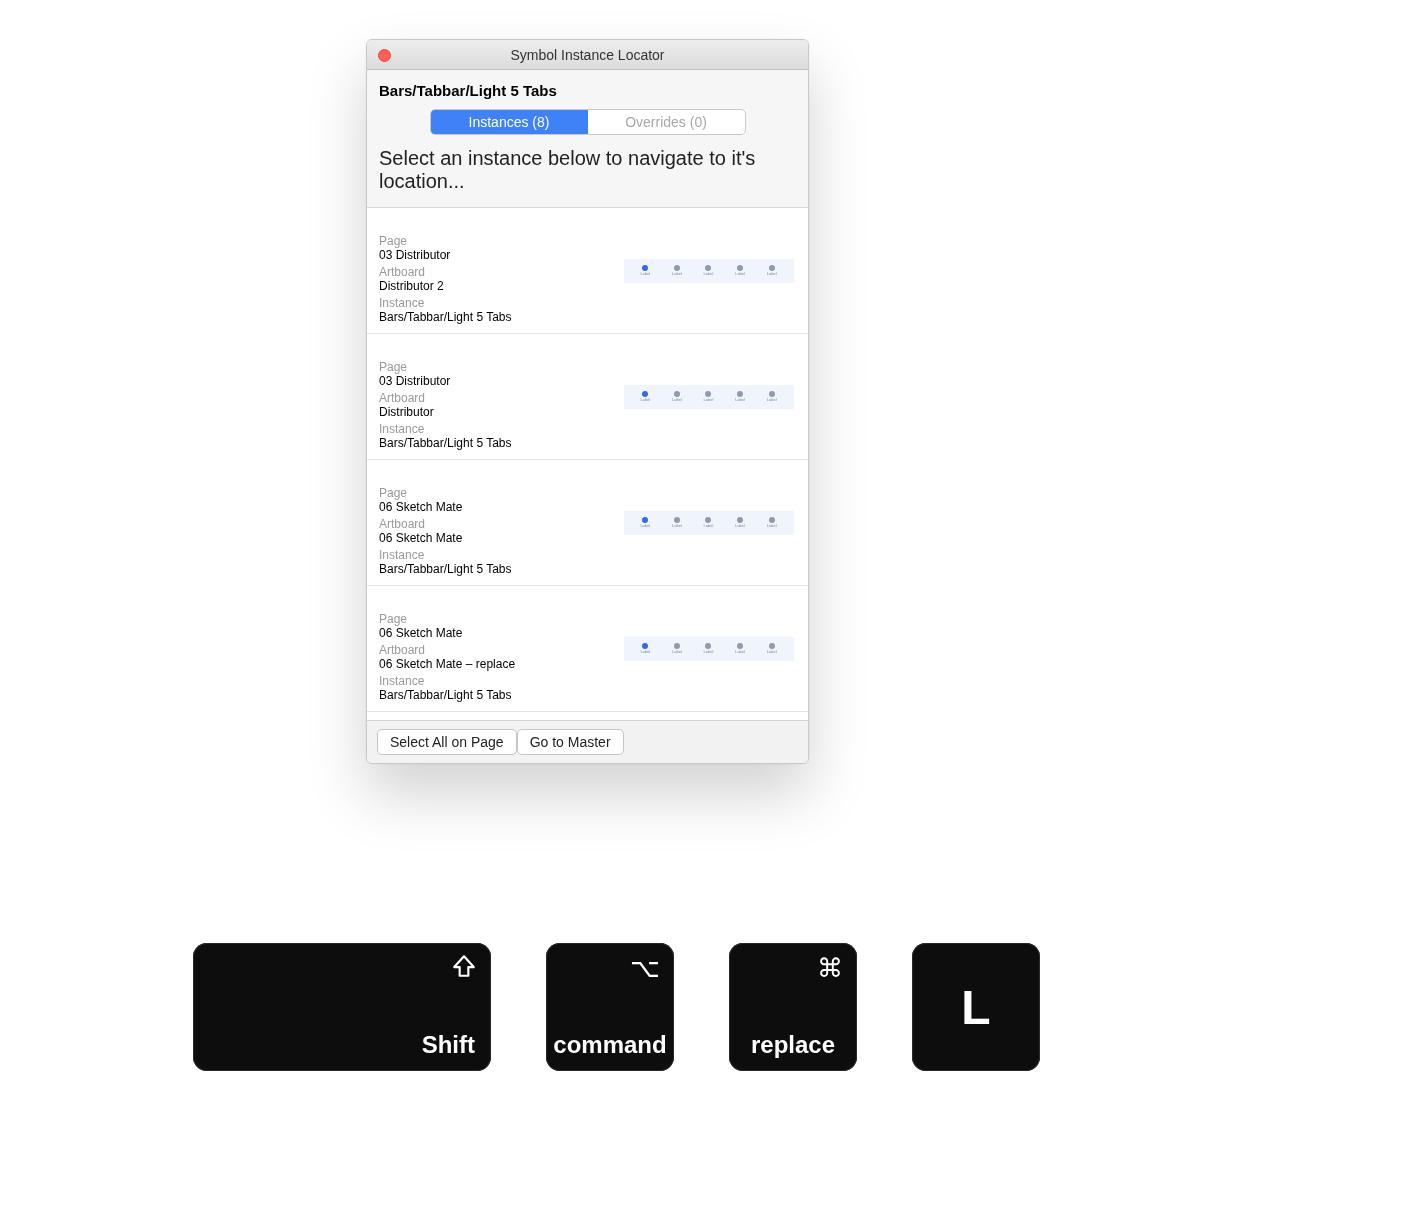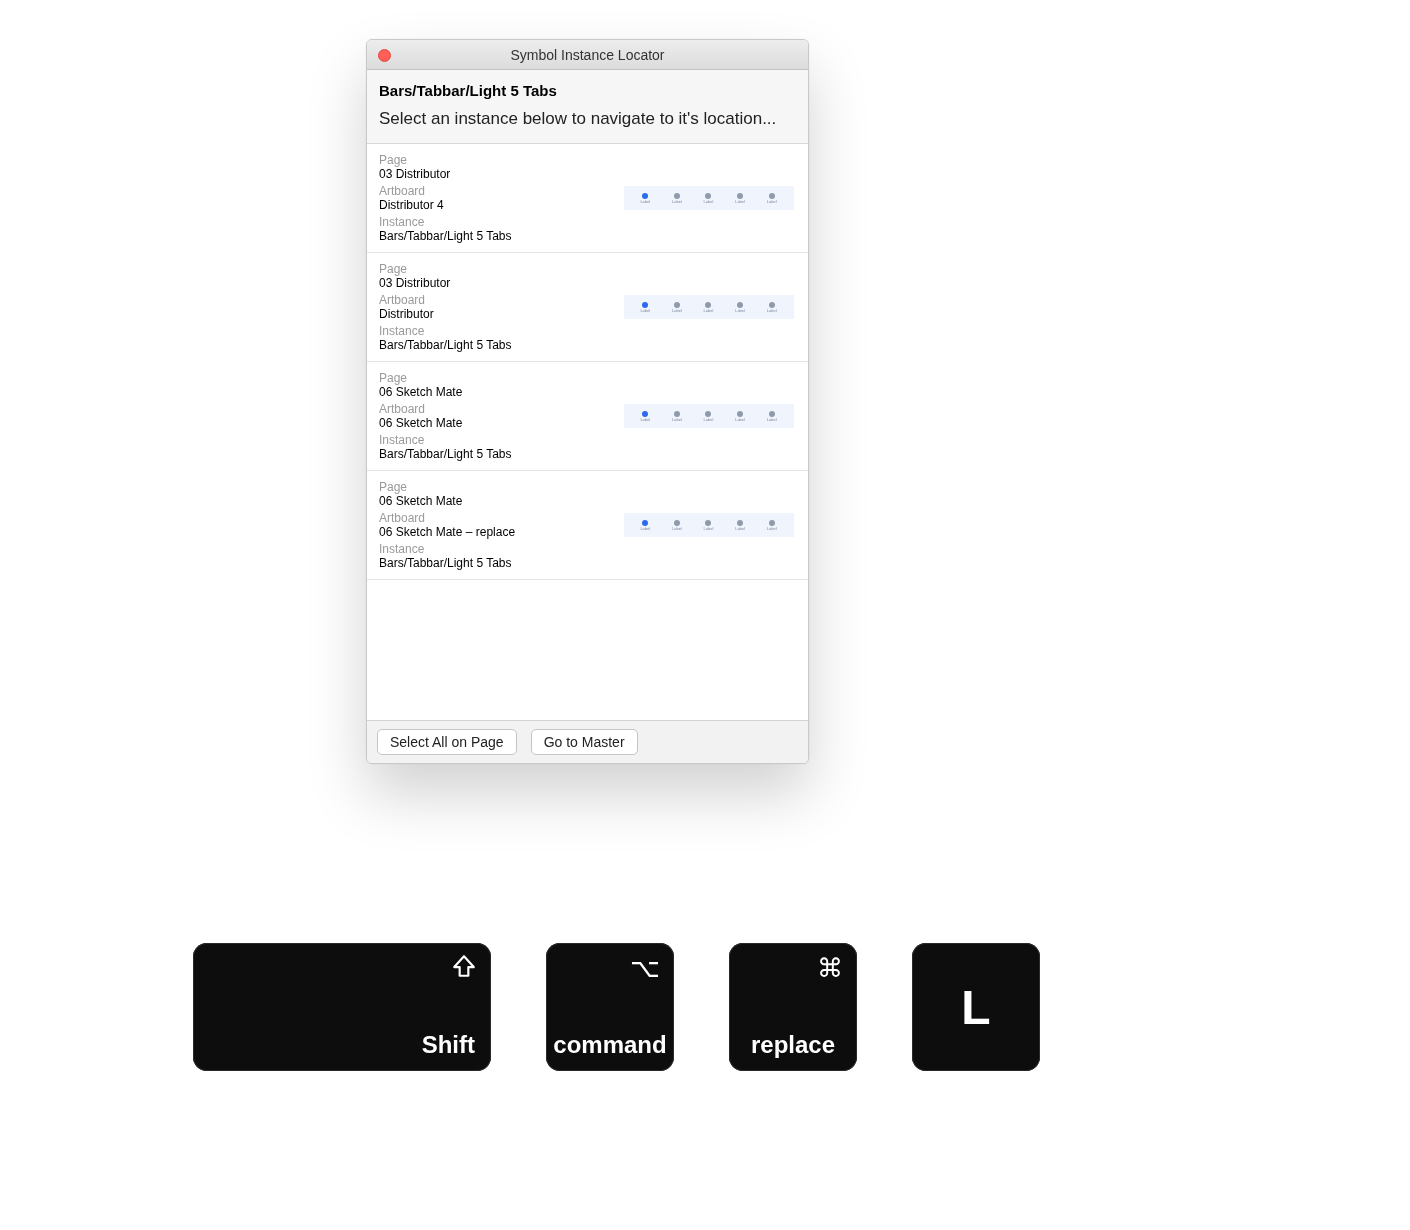--- a/index.html
+++ b/index.html
@@ -83,36 +83,36 @@
     cursor: pointer;
   }
   .seg.active {
     background: #3f82f7;
     color: #fff;
   }
   .seg.inactive {
     color: #a9a9a9;
   }
   .instruction {
-    font-size: 17px;
+    font-size: 20px;
     color: #222;
   }
 
   .list {
     flex: 1;
     overflow-y: hidden;
     background: #fff;
   }
   .row {
     display: flex;
     border-bottom: 1px solid #e4e4e4;
     padding: 9px 12px 9px 12px;
     cursor: pointer;
   }
-  .row-content { flex: 1; }
+  .row-content { flex: 1; margin-top: 17px; }
   .meta-label {
     font-size: 12px;
     color: #9a9a9a;
     margin-top: 3px;
   }
   .meta-label:first-child { margin-top: 0; }
   .meta-value {
     font-size: 12px;
     color: #000;
   }
@@ -141,21 +141,21 @@
     width: 6px; height:6px; border-radius:50%; background:#8f9aad;
   }
   .tabdot.active { background:#2d6af0; }
   .tablabel { font-size:4px; color:#7d88a0; line-height:1;}
 
   .footer {
     border-top: 1px solid #d4d4d4;
     background: #f2f2f2;
     padding: 8px 10px;
     display: flex;
-    gap: 14px;
+    gap: 0;
   }
   .mac-button {
     background: #fff;
     border: 1px solid #c5c5c5;
     border-radius: 5px;
     padding: 4px 12px;
     font-size: 14px;
     color: #222;
     cursor: pointer;
   }
@@ -209,31 +209,35 @@
 
 <div class="window">
 
   <div class="titlebar">
     <div class="close-dot"></div>
     <div class="title">Symbol Instance Locator</div>
   </div>
 
   <div class="header">
     <div class="symbol-name">Bars/Tabbar/Light 5 Tabs</div>
+    <div class="segmented">
+      <div class="seg active">Instances (8)</div>
+      <div class="seg inactive">Overrides (0)</div>
+    </div>
     <div class="instruction">Select an instance below to navigate to it's location...</div>
   </div>
 
   <div class="list">
 
     <div class="row">
       <div class="row-content">
         <div class="meta-label">Page</div>
         <div class="meta-value">03 Distributor</div>
         <div class="meta-label">Artboard</div>
-        <div class="meta-value">Distributor 4</div>
+        <div class="meta-value">Distributor 2</div>
         <div class="meta-label">Instance</div>
         <div class="meta-value">Bars/Tabbar/Light 5 Tabs</div>
       </div>
       <div class="preview">
         <div class="tabbar-preview">
           <div class="tabitem">
               <div class="tabdot active"></div>
               <div class="tablabel">Label</div>
             </div>
           <div class="tabitem">

